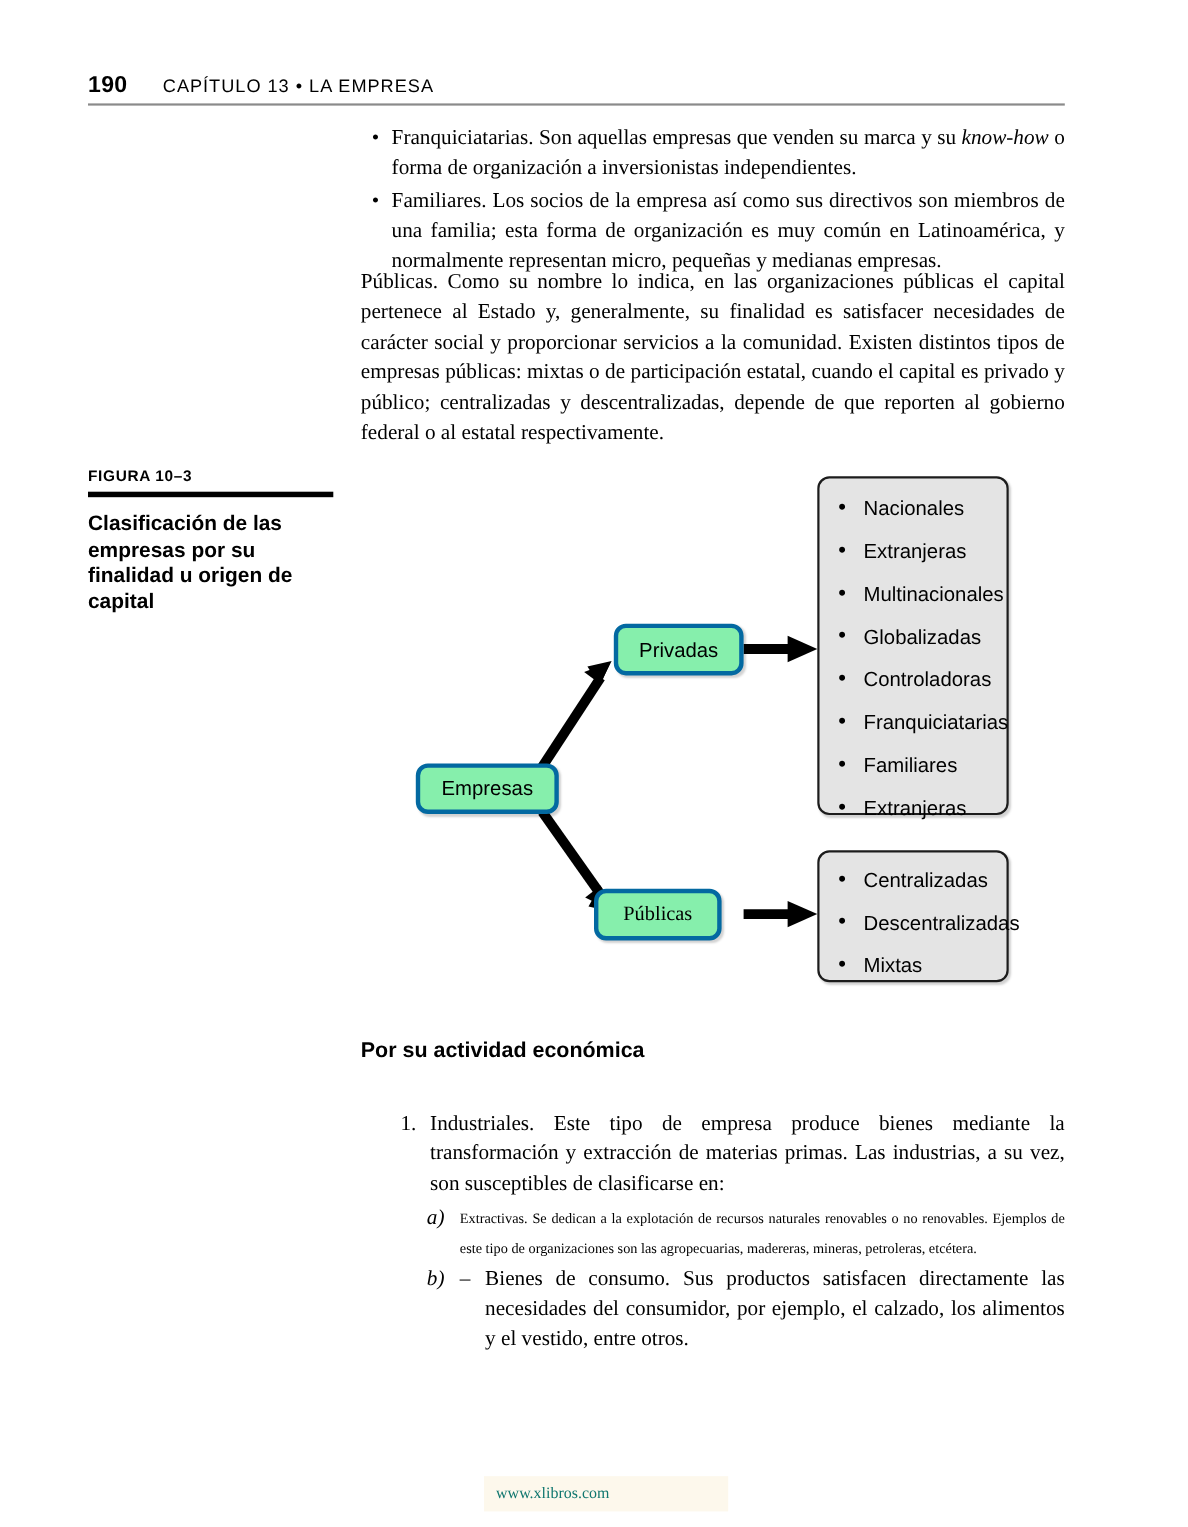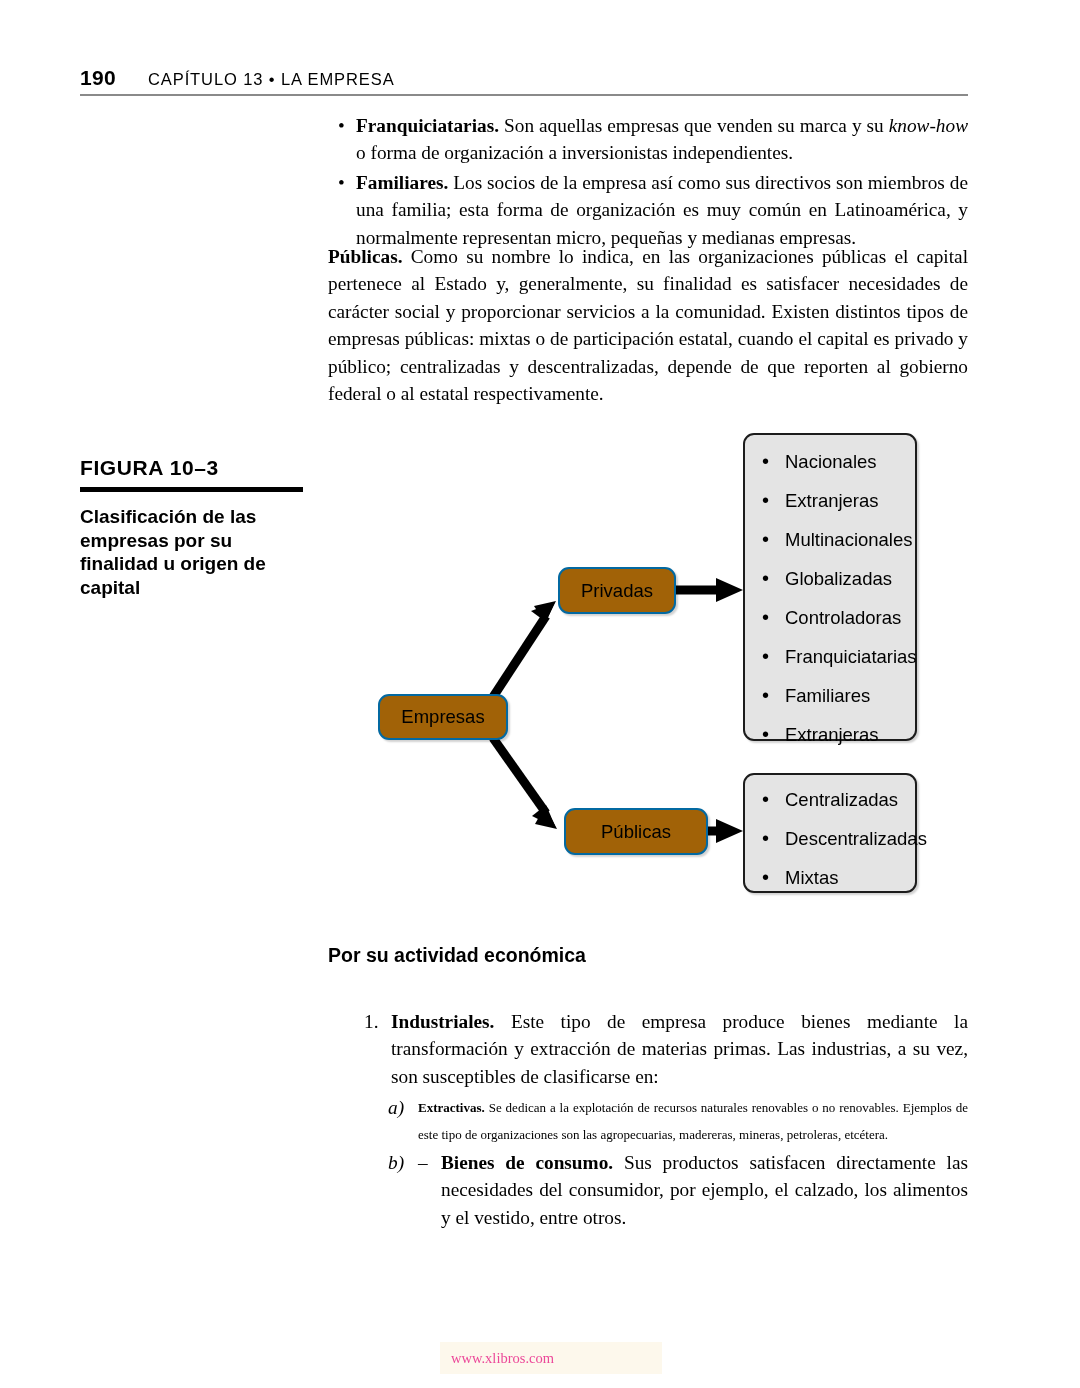--- a/index.html
+++ b/index.html
@@ -57,21 +57,21 @@
     width: 640px;
   }
   p.body {
     margin: 0;
     font-size: 19.3px;
     line-height: 27.4px;
     text-align: justify;
     text-justify: inter-word;
     hyphens: manual;
   }
-  .bold { font-weight: bold; }
+  .bold { font-weight: normal; }
   .ital { font-style: italic; }
 
   
   #top-bullets {
     top: 112px;
   }
   #top-bullets .bullet-row {
     position: relative;
     padding-left: 28px;
     margin-bottom: 2px;
@@ -95,23 +95,22 @@
   
   #figure-caption {
     position: absolute;
     left: 80px;
     top: 424px;
     width: 230px;
     font-family: "Liberation Sans", sans-serif;
   }
   #figure-caption .fig-label {
     font-weight: bold;
-    font-size: 21px;
+    font-size: 14px;
     letter-spacing: 0.6px;
-    margin-top: 32px;
   }
   #figure-caption .fig-rule {
     margin-top: 7px;
     width: 223px;
     height: 5px;
     background: #000;
   }
   #figure-caption .fig-title {
     margin-top: 13px;
     font-weight: bold;
@@ -124,35 +123,35 @@
     position: absolute;
     left: 360px;
     top: 425px;
     width: 580px;
     height: 470px;
   }
   #diagram svg { display: block; }
 
   .node-box {
     position: absolute;
-    background: #a16207;
-    border: 2px solid #0369a1;
+    background: #86efac;
+    border: 4px solid #0369a1;
     border-radius: 11px;
     box-sizing: border-box;
     font-family: "Liberation Sans", sans-serif;
     font-size: 18.5px;
     color: #000;
     display: flex;
     align-items: center;
     justify-content: center;
     box-shadow: 2px 2px 2px rgba(0,0,0,0.18);
   }
   #node-empresas { left: 18px;  top: 269px; width: 130px; height: 46px; }
   #node-privadas { left: 198px; top: 142px; width: 118px; height: 47px; }
-  #node-publicas { left: 204px; top: 383px; width: 144px; height: 47px; }
+  #node-publicas { left: 180px; top: 383px; width: 116px; height: 47px; font-family: Liberation Serif, serif; }
 
   .list-box {
     position: absolute;
     background: #e4e4e4;
     border: 2px solid #1c1c1c;
     border-radius: 11px;
     box-sizing: border-box;
     font-family: "Liberation Sans", sans-serif;
     box-shadow: 2px 2px 2px rgba(0,0,0,0.18);
   }
@@ -253,21 +252,21 @@
     width: 222px;
     height: 32px;
     background: #fdf8ec;
   }
   #footer-url {
     position: absolute;
     left: 451px;
     top: 1350px;
     font-family: "Liberation Serif", serif;
     font-size: 14.5px;
-    color: #ec4899;
+    color: #0f766e;
   }
 </style>
 </head>
 <body>
 
 <div id="running-head">
   <span class="page-num">190</span>
   <span class="head-title">CAPÍTULO 13 • LA EMPRESA</span>
   <div class="rule"></div>
 </div>

